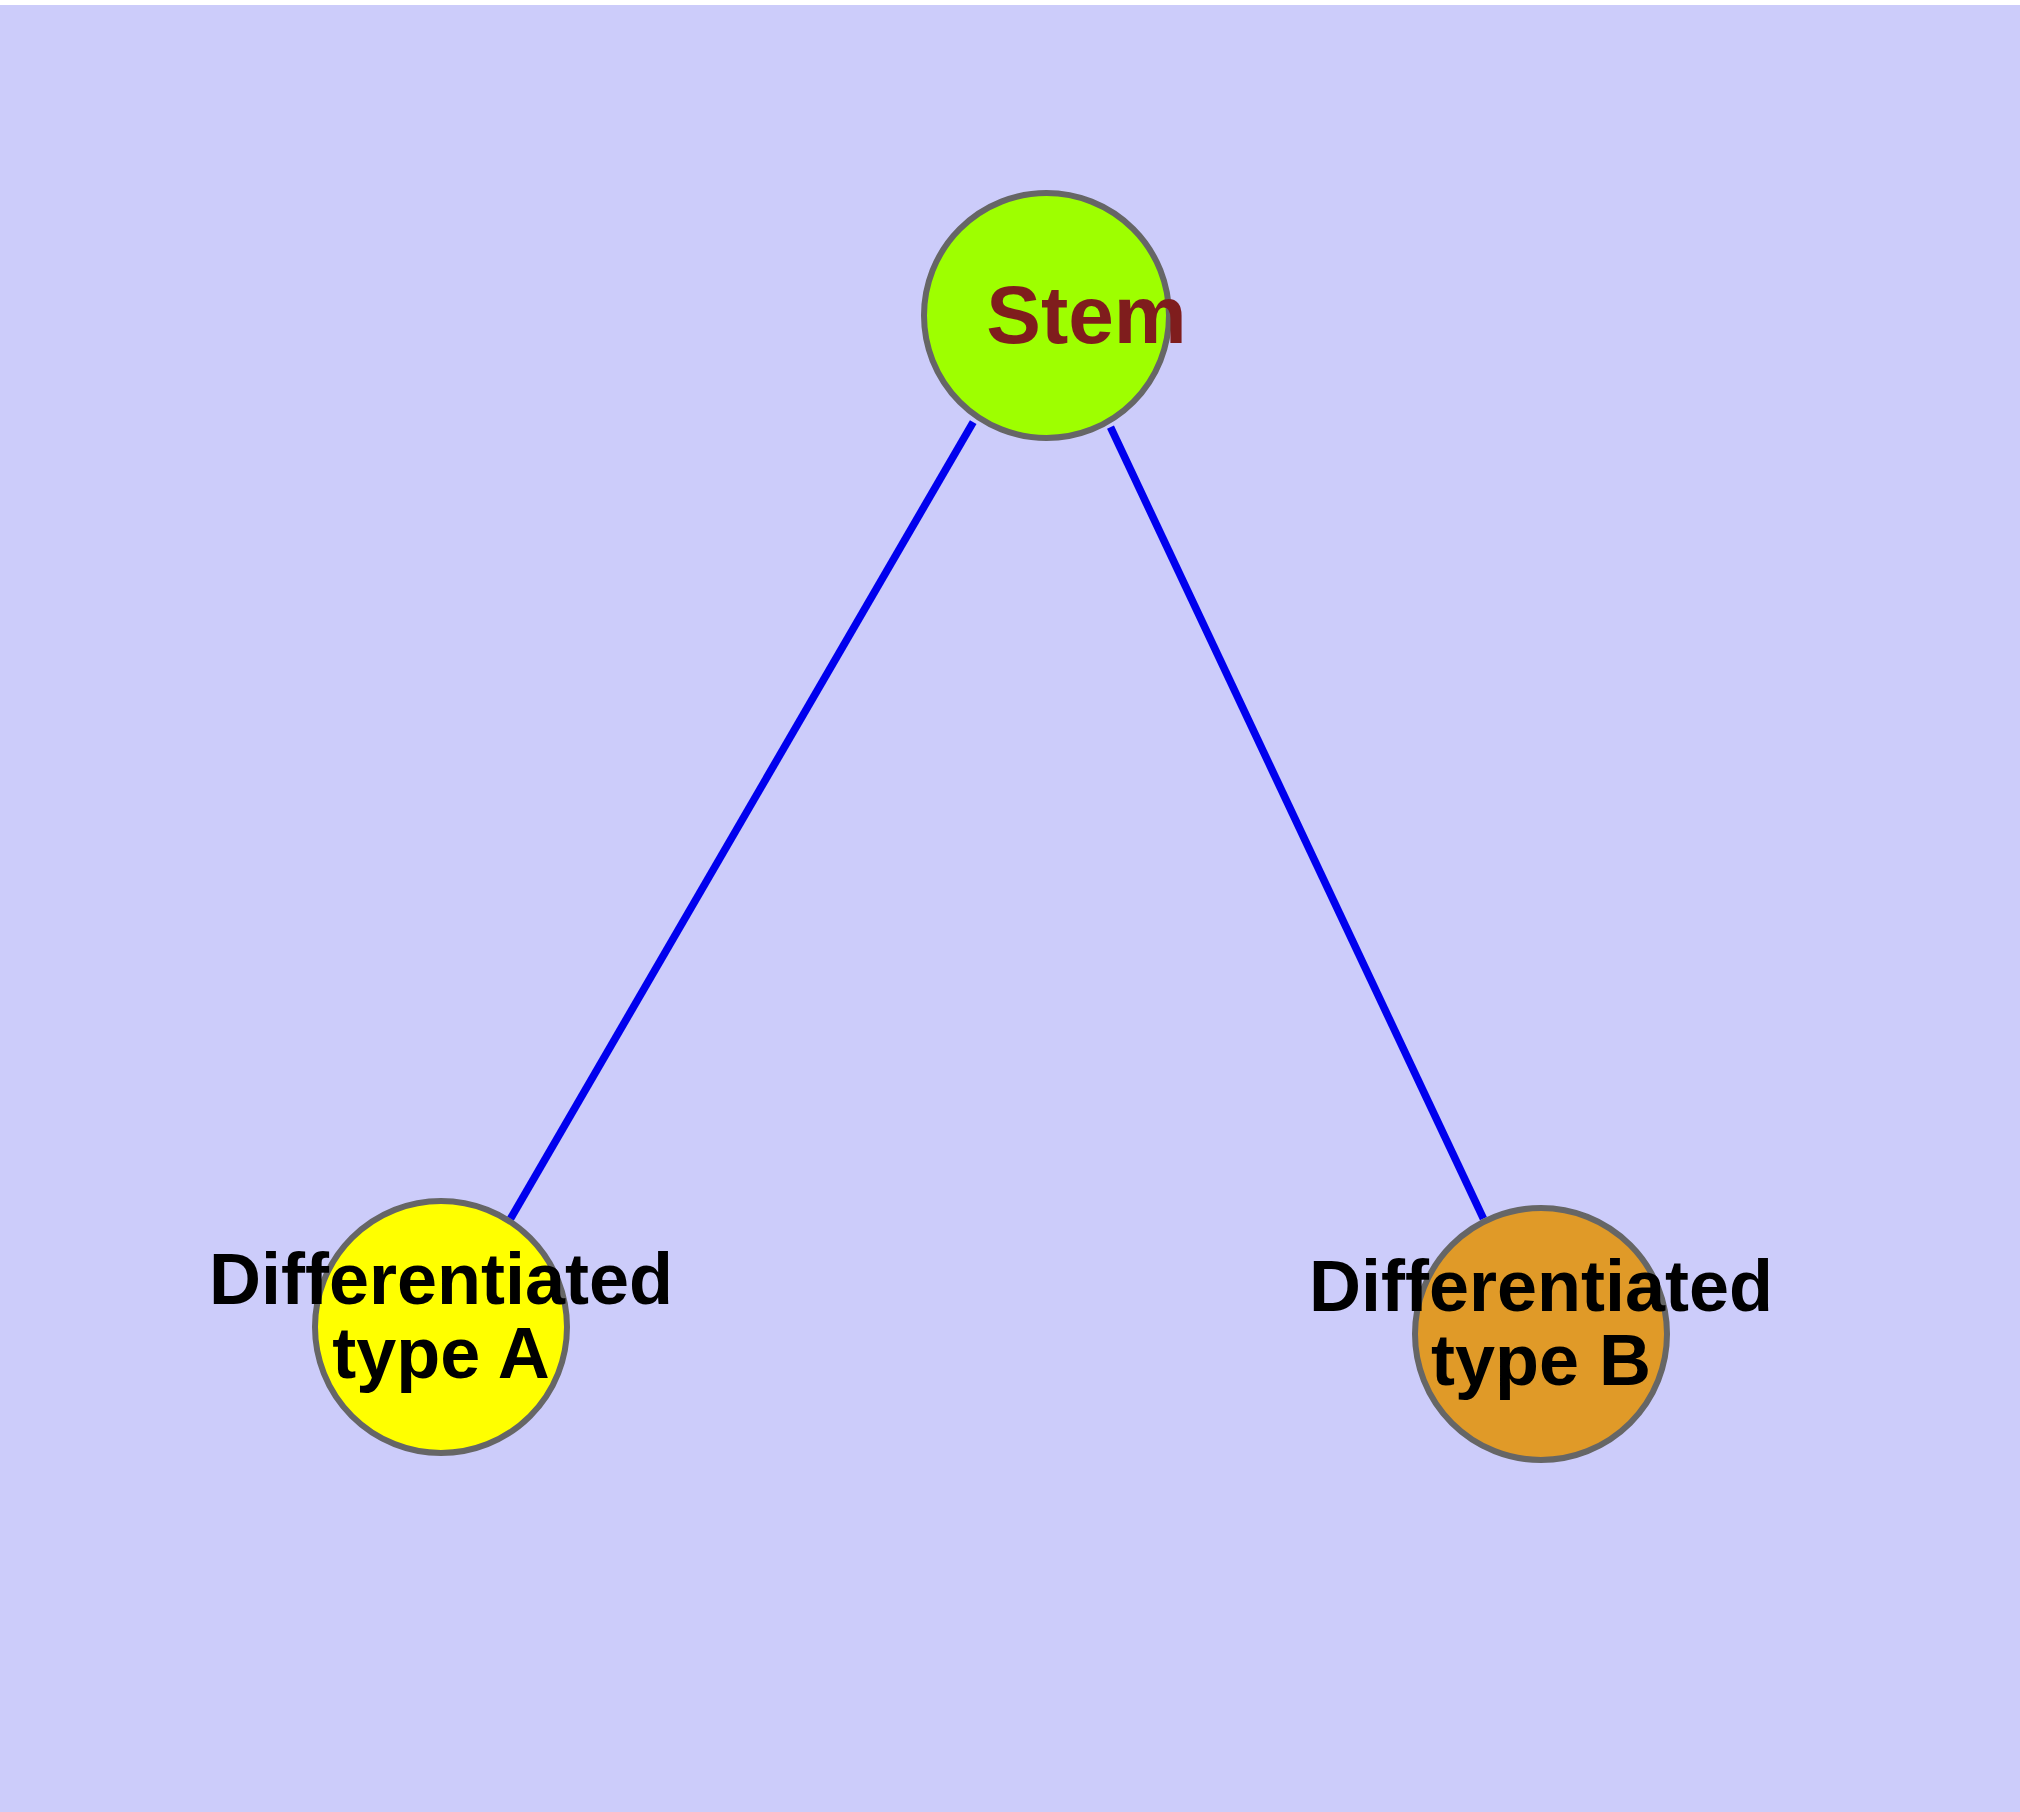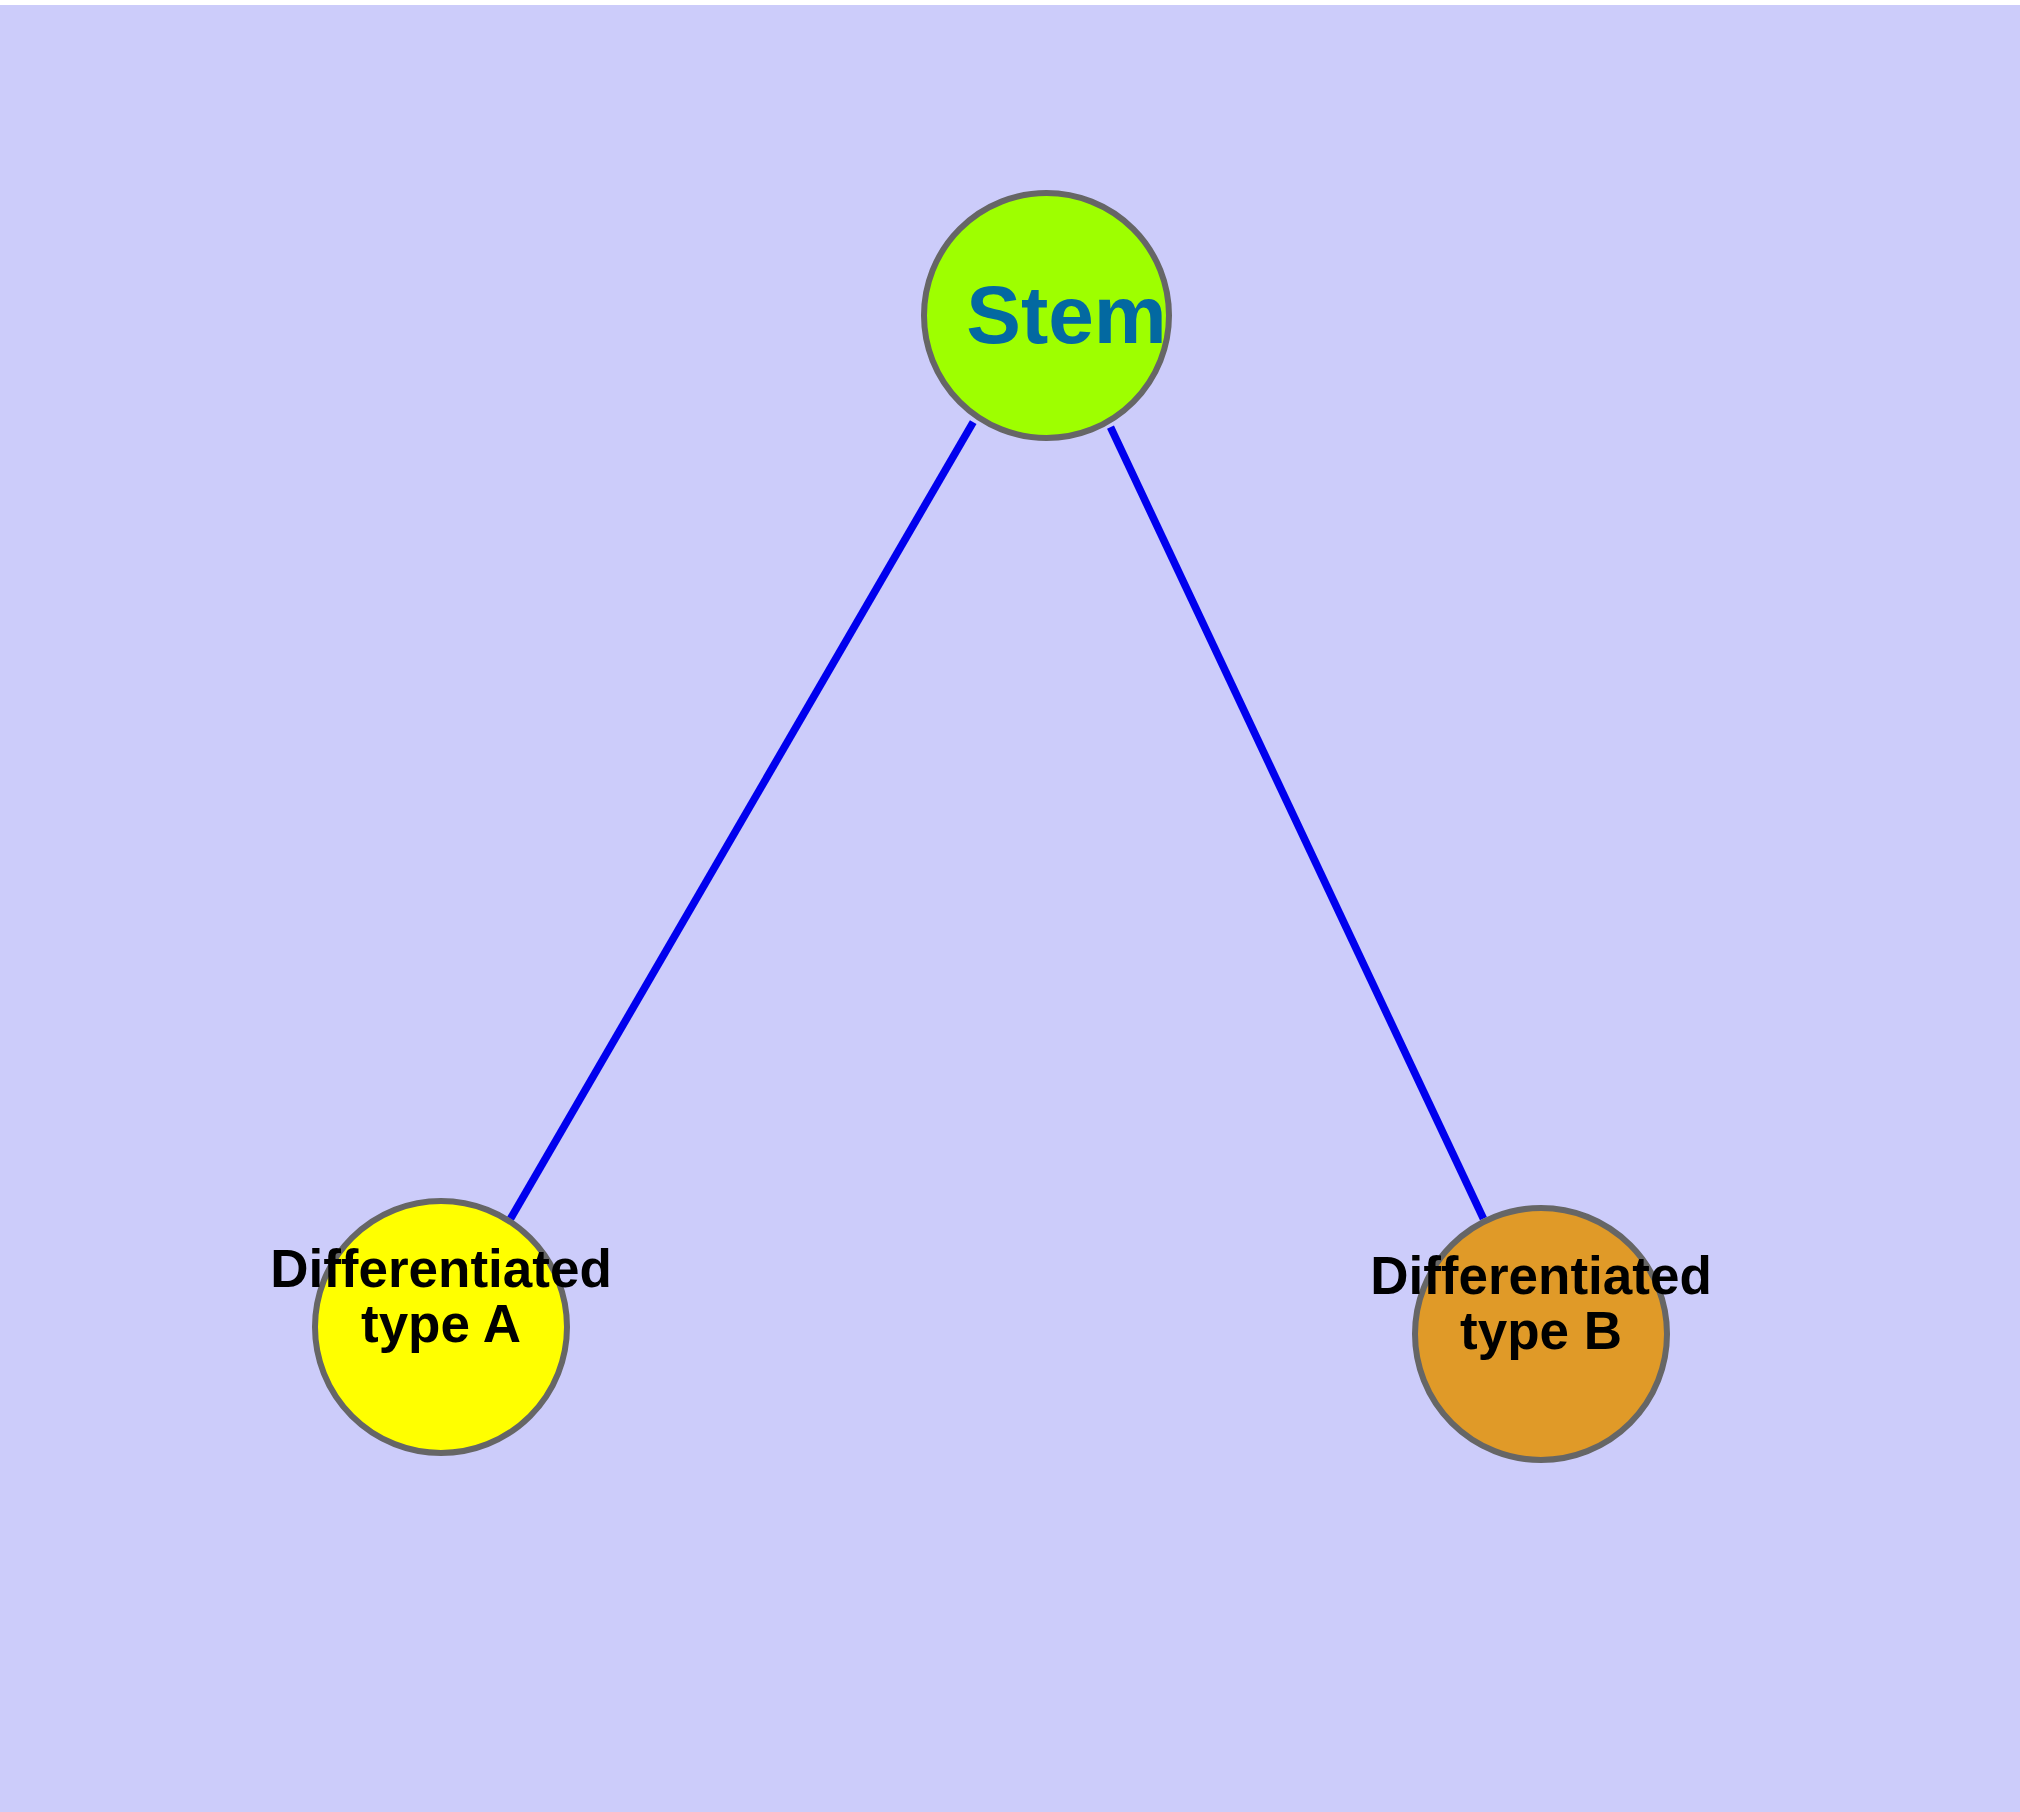--- a/index.html
+++ b/index.html
@@ -58,40 +58,40 @@
     pointer-events: none;
     font-family: "Liberation Sans", sans-serif;
   }
 
   .label-stem {
     font-size: 82px;
     width: 509px;
   }
 
   .label-leaf {
-    font-size: 53px;
+    font-size: 72px;
     width: 848px;
   }
 </style>
 </head>
 <body>
 
 <div id="canvas" style="background: rgb(204, 204, 250);">
 
   <div class="top-strip"></div>
 
   <svg id="edge-layer" viewBox="0 0 2384 2138" xmlns="http://www.w3.org/2000/svg">
     <line id="edge-0" stroke="#0000ee" stroke-width="9" stroke-linecap="butt" x1="1148" y1="498" x2="602" y2="1438"></line>
     <line id="edge-1" stroke="#0000ee" stroke-width="9" stroke-linecap="butt" x1="1310" y1="504" x2="1750" y2="1438"></line>
   </svg>
 
   <div class="node node-stem" id="node-0" style="left: 921px; top: 190px; width: 251px; height: 251px; background: rgb(158, 255, 0); border-color: rgb(102, 102, 102);"></div>
   <div class="node node-typea" id="node-1" style="left: 312px; top: 1198px; width: 258px; height: 258px; background: rgb(255, 255, 0); border-color: rgb(102, 102, 102);"></div>
   <div class="node node-typeb" id="node-2" style="left: 1412px; top: 1205px; width: 258px; height: 258px; background: rgb(224, 154, 40); border-color: rgb(102, 102, 102);"></div>
 
-  <div class="node-label label-stem" id="label-0" style="left: 812px; top: 273px; color: #0369a1;">Stem</div>
+  <div class="node-label label-stem" id="label-0" style="left: 832px; top: 273px; color: #7f1d1d;">Stem</div>
   <div class="node-label label-leaf" id="label-1" style="left: 17px; top: 1242px; color: rgb(0, 0, 0);">Differentiated
 type A</div>
   <div class="node-label label-leaf" id="label-2" style="left: 1117px; top: 1249px; color: rgb(0, 0, 0);">Differentiated
 type B</div>
 
 </div>
 
 
 </body></html>

